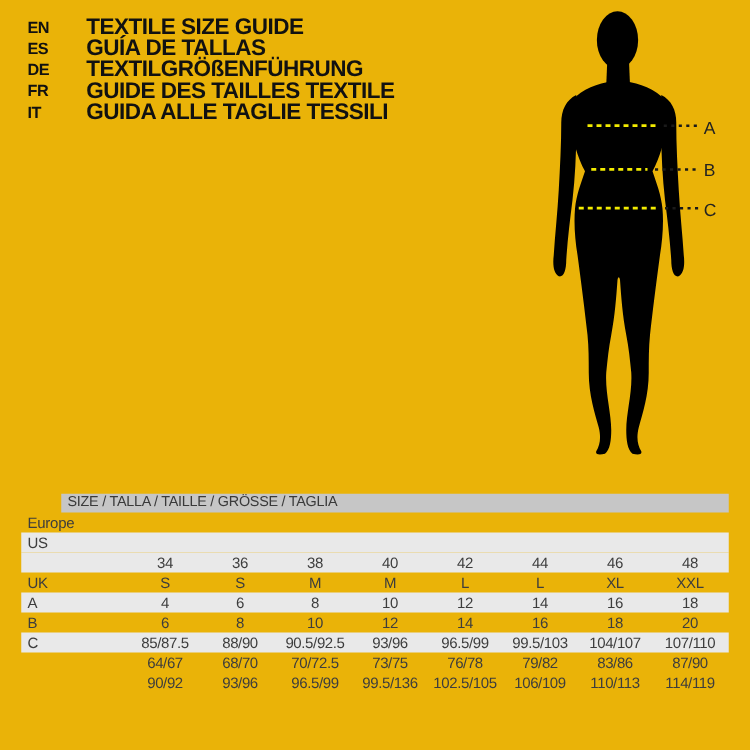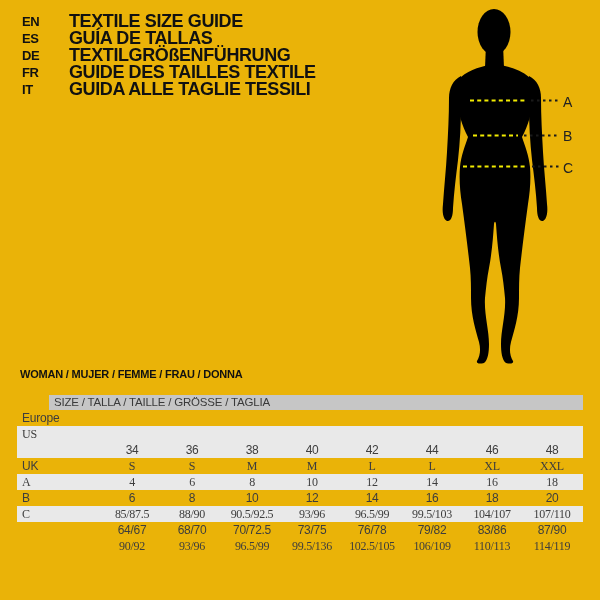--- a/index.html
+++ b/index.html
@@ -19,21 +19,21 @@
 
   
   #section-title{position:absolute;left:20px;top:368px;font-size:11px;font-weight:700;
                  letter-spacing:-0.2px;white-space:nowrap;}
 
   
   #size-table{position:absolute;left:17px;top:395px;width:566px;font-size:12px;color:#3d3d3d;}
   #table-header{height:15px;line-height:15px;background:#c6c6c6;color:#3a3a3a;
                 padding-left:5px;font-size:11.5px;letter-spacing:-0.2px;margin-left:32px;}
   .t-row{display:flex;height:16px;line-height:16px;}
-  .t-row.shaded{background:#e9e9e9;font-family:Liberation Serif, serif;}
+  .t-row.shaded{background:#e9e9e9;}
   .t-label{flex:0 0 80px;padding-left:5px;letter-spacing:-0.2px;}
   .t-cell{flex:0 0 60px;text-align:center;letter-spacing:-0.3px;margin-top:32px;}
 
   
   #legend{position:absolute;left:20px;top:541px;}
   .legend-line{height:16.5px;line-height:16.5px;font-size:11.5px;font-weight:700;
                letter-spacing:-0.3px;white-space:nowrap;}
 </style>
 </head>
 <body>
@@ -131,21 +131,20 @@
     <g stroke="#1a1a1a" stroke-width="2" stroke-dasharray="2.5 3.5">
       <line x1="94" y1="94.5" x2="122" y2="94.5"></line>
       <line x1="87" y1="129.5" x2="122" y2="129.5"></line>
       <line x1="95" y1="160.5" x2="122" y2="160.5"></line>
     </g>
   </svg>
   <span class="marker-letter" style="top:102px">A</span>
   <span class="marker-letter" style="top:136px">B</span>
   <span class="marker-letter" style="top:168px">C</span>
 
-  <div id="section-title">WOMAN / MUJER / FEMME / FRAU / DONNA</div>
 
   <div id="size-table">
     <div id="table-header">SIZE / TALLA / TAILLE / GRÖSSE / TAGLIA</div>
 
     <div class="t-row">
       <span class="t-label">Europe</span>
       <span class="t-cell">34</span>
       <span class="t-cell">36</span>
       <span class="t-cell">38</span>
       <span class="t-cell">40</span>

